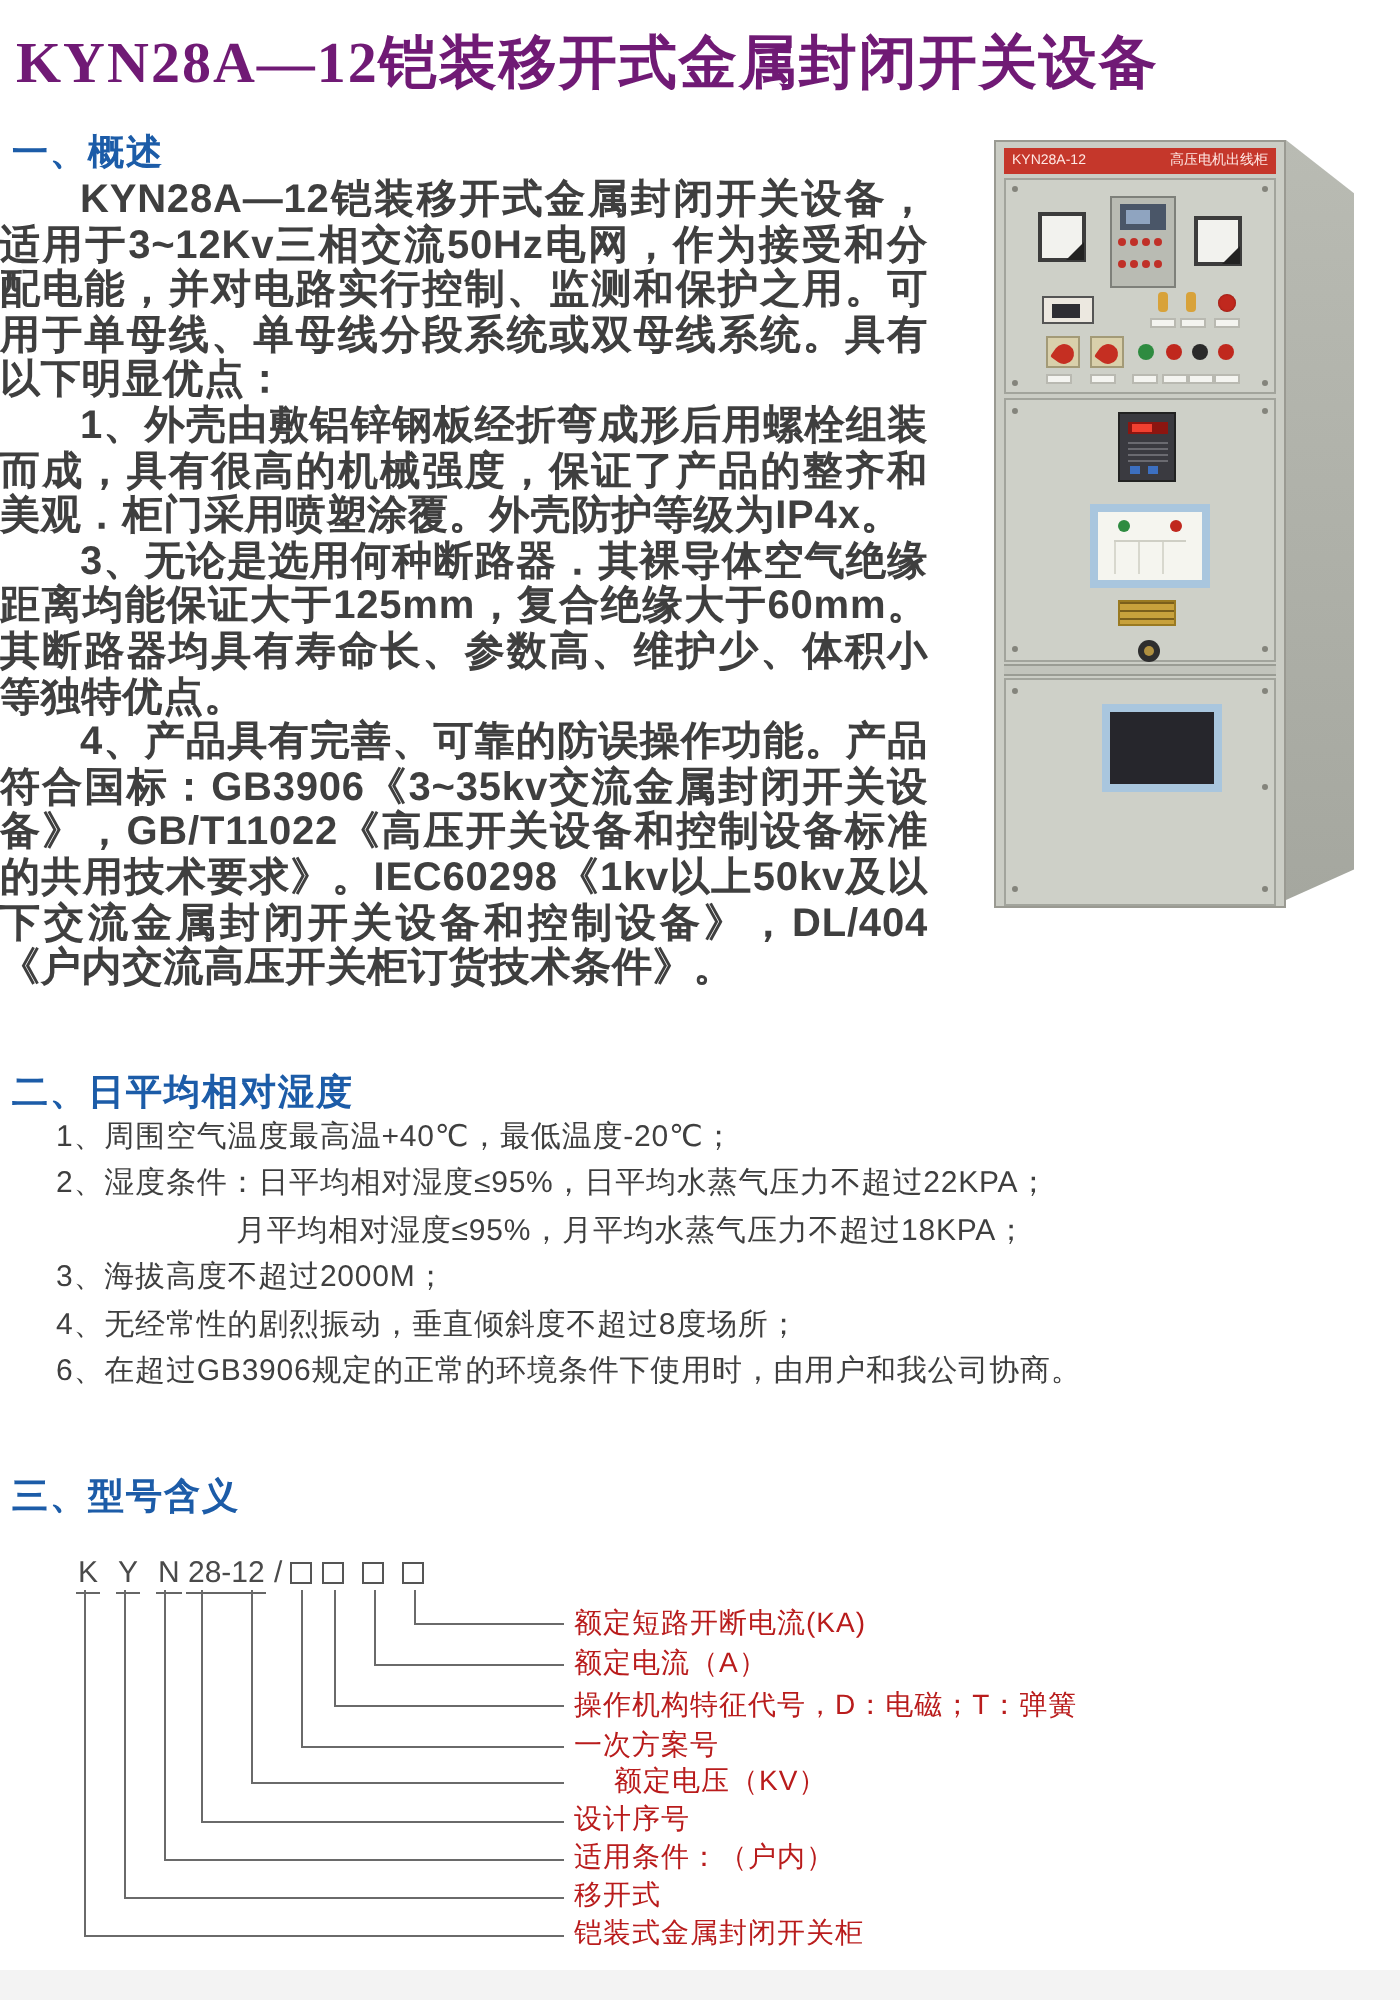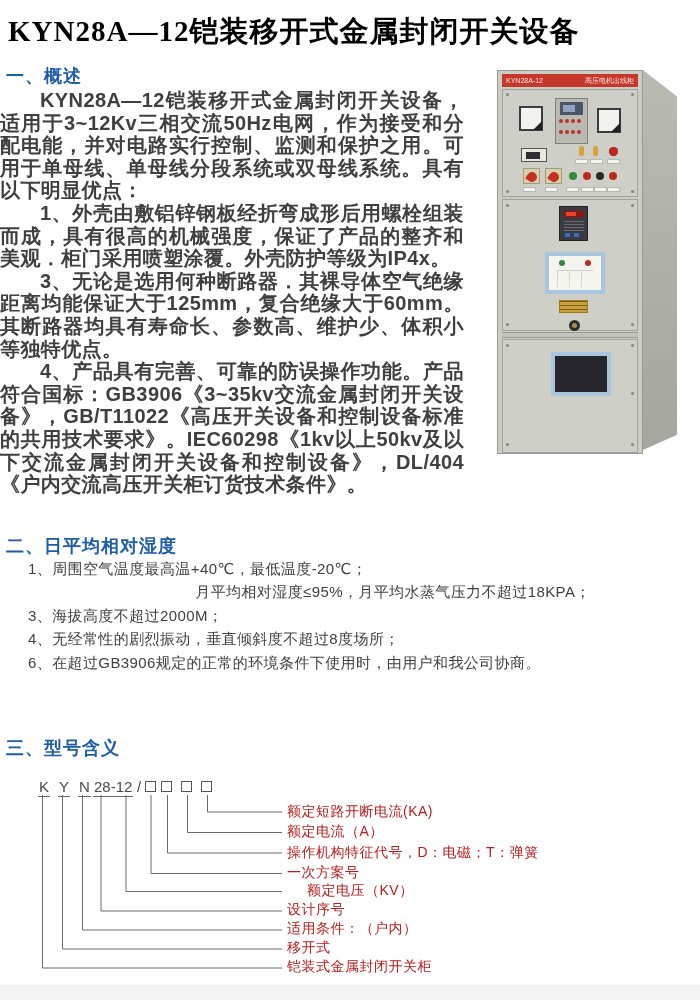--- a/index.html
+++ b/index.html
@@ -8,41 +8,41 @@
     font-family: "Liberation Sans", "DejaVu Sans", sans-serif;
     background:#ffffff; position:relative; width:700px; height:1000px; overflow:hidden;
     color:#3f3f3f;
   }
   .abs { position:absolute; }
 
   
   .page-title{
     left:8px; top:12px; width:660px;
     font-family:"Liberation Serif","DejaVu Serif",serif;
-    font-weight:bold; font-size:29px; letter-spacing:1px; color:#000000;
+    font-weight:bold; font-size:29px; letter-spacing:1px; color:#701a75;
   }
   .sec-head{
     font-weight:bold; font-size:18px; color:#1c5ca8; letter-spacing:1px;
     font-family:"Liberation Serif","DejaVu Serif",serif;
   }
   #overview-head{ left:6px; top:64px; }
   #env-head{ left:6px; top:534px; }
   #model-head{ left:6px; top:736px; }
 
   .overview-text{
     left:0; top:89px; width:464px;
     font-size:20px; line-height:22.6px; text-align:justify; letter-spacing:0.4px;font-weight:bold;
   }
   .overview-text p{ text-indent:2em; margin:0; }
 
   .env-list{
     left:28px; top:557px; width:640px;
     font-size:15px; line-height:23.4px; letter-spacing:0.4px;
   }
-  .env-list .wrap-indent{ padding-left:90px;text-align:center; }
+  .env-list .wrap-indent{ padding-left:90px; }
 
   
   .code-part{ position:absolute; top:779px; font-size:15px; color:#4a4a4a;
     border-bottom:1px solid #666; padding:0 1px 1px 1px; line-height:16px; }
   .code-slash{ border-bottom:none; }
   .code-box{ position:absolute; top:781px; width:11px; height:11px; border:1px solid #555; background:#fff; }
   .model-label{ position:absolute; left:287px; font-size:14px; color:#b91c1c; letter-spacing:0.5px; white-space:nowrap; }
   #model-lines{ left:0; top:795px; }
 
   
@@ -207,20 +207,21 @@
       <div class="screw" style="left:3px; bottom:6px;"></div>
         <div class="screw" style="right:3px; bottom:6px;"></div>
       <div class="screw" style="right:3px; top:52px;"></div>
     </div>
   </div>
 </div>
 
 <div class="abs sec-head" id="env-head">二、日平均相对湿度</div>
 <div class="abs env-list">
   <div>1、周围空气温度最高温+40℃，最低温度-20℃；</div>
+  <div>2、湿度条件：日平均相对湿度≤95%，日平均水蒸气压力不超过22KPA；</div>
   <div class="wrap-indent">月平均相对湿度≤95%，月平均水蒸气压力不超过18KPA；</div>
   <div>3、海拔高度不超过2000M；</div>
   <div>4、无经常性的剧烈振动，垂直倾斜度不超过8度场所；</div>
   <div>6、在超过GB3906规定的正常的环境条件下使用时，由用户和我公司协商。</div>
 </div>
 
 <div class="abs sec-head" id="model-head">三、型号含义</div>
 
 <span class="code-part" style="left:38px;">K</span>
 <span class="code-part" style="left:58px;">Y</span>

